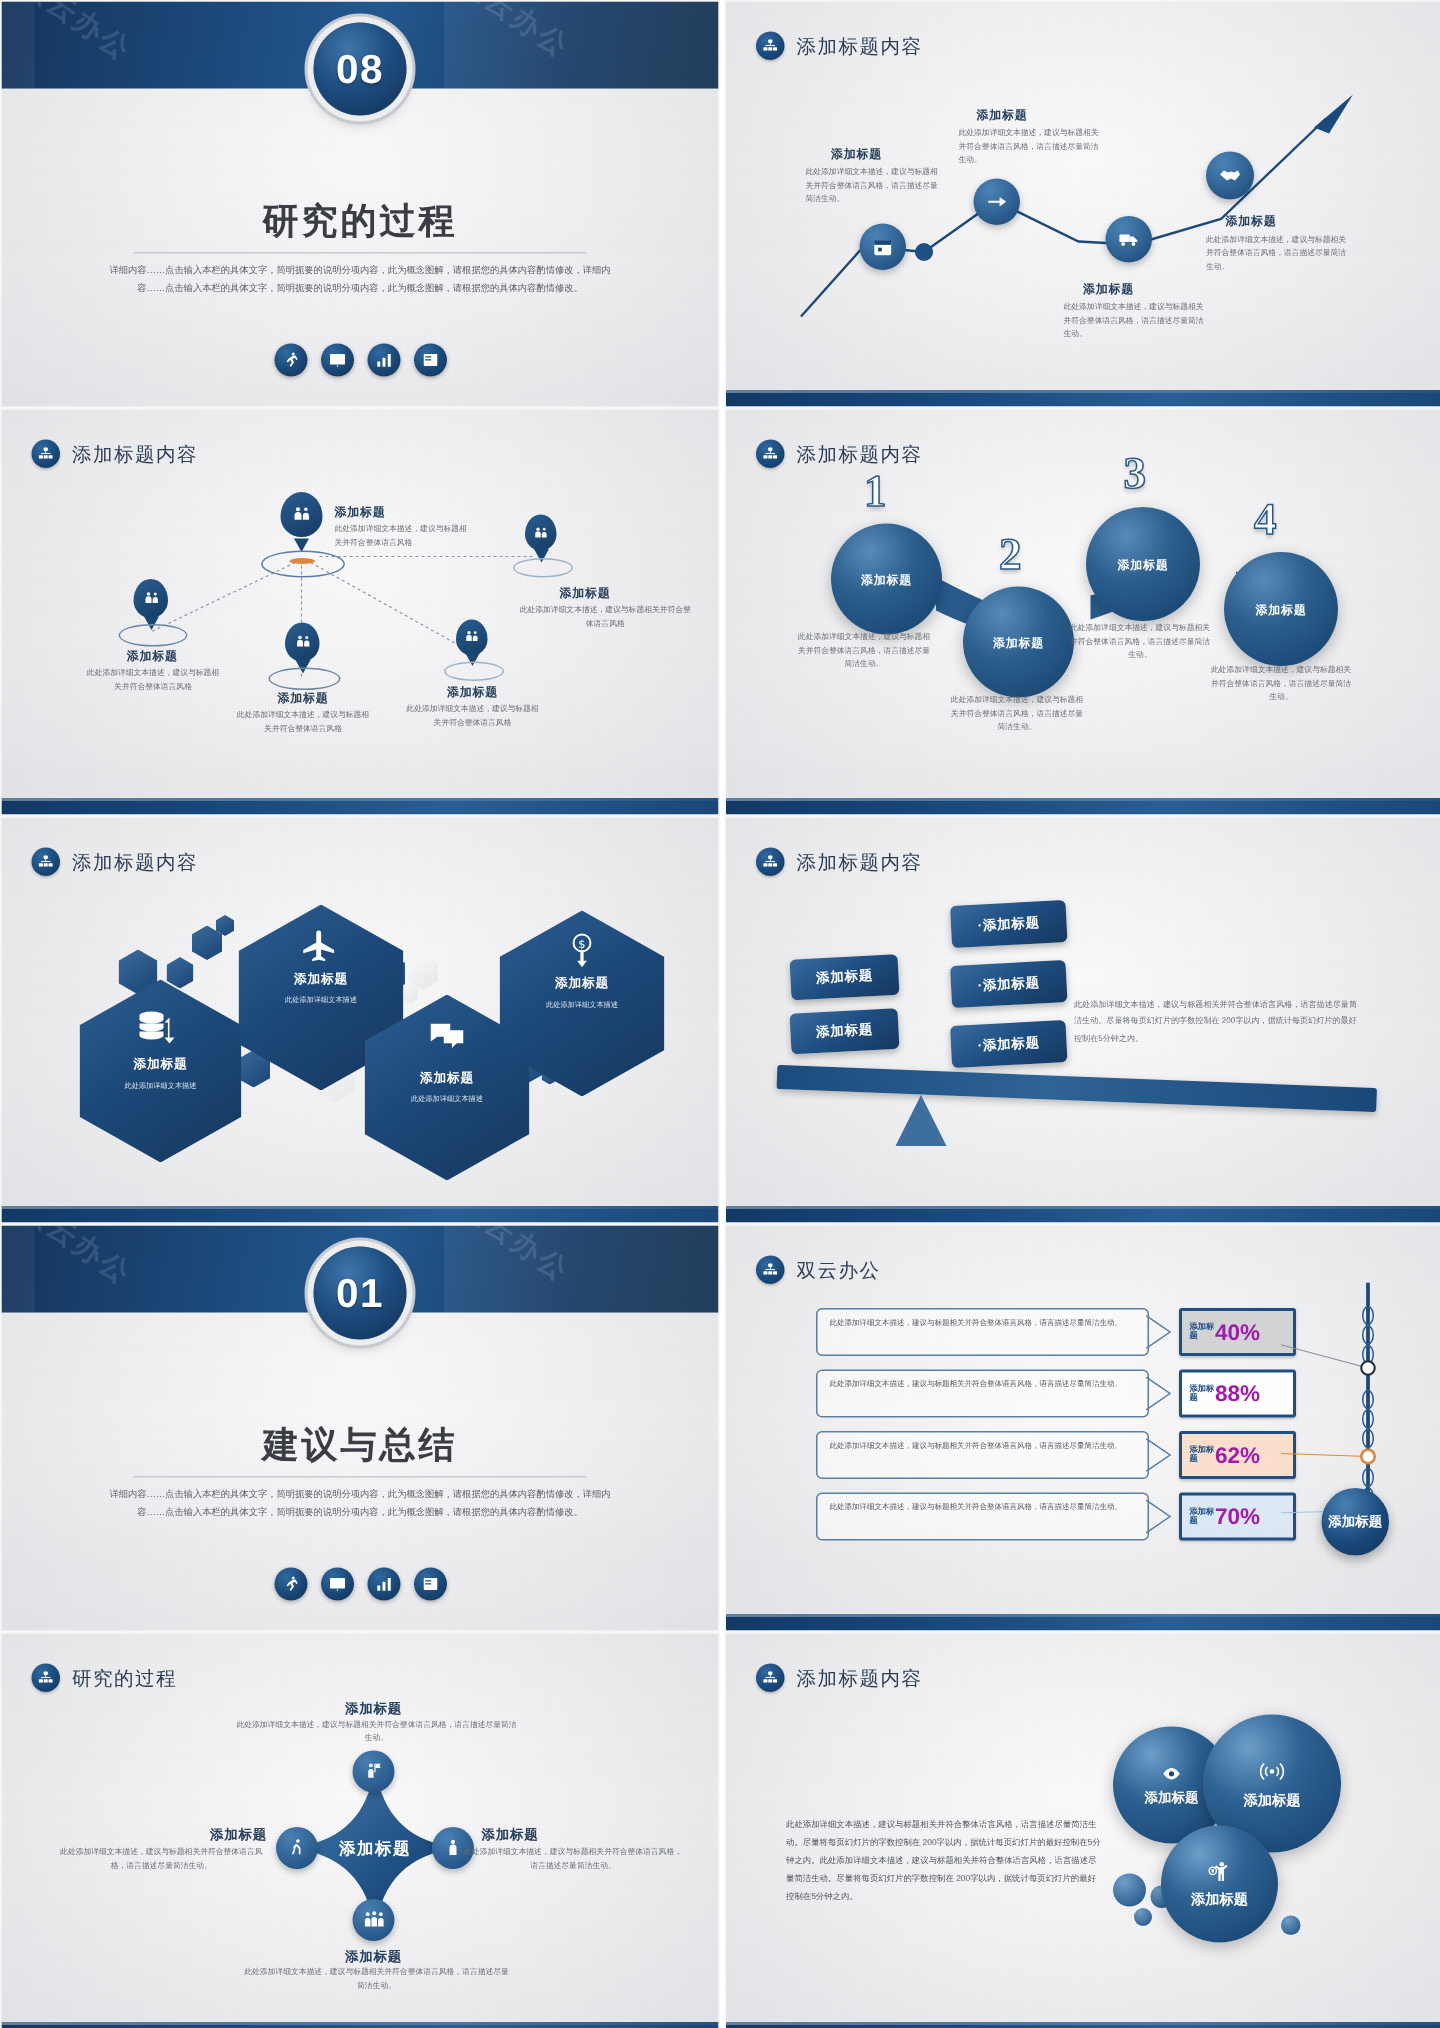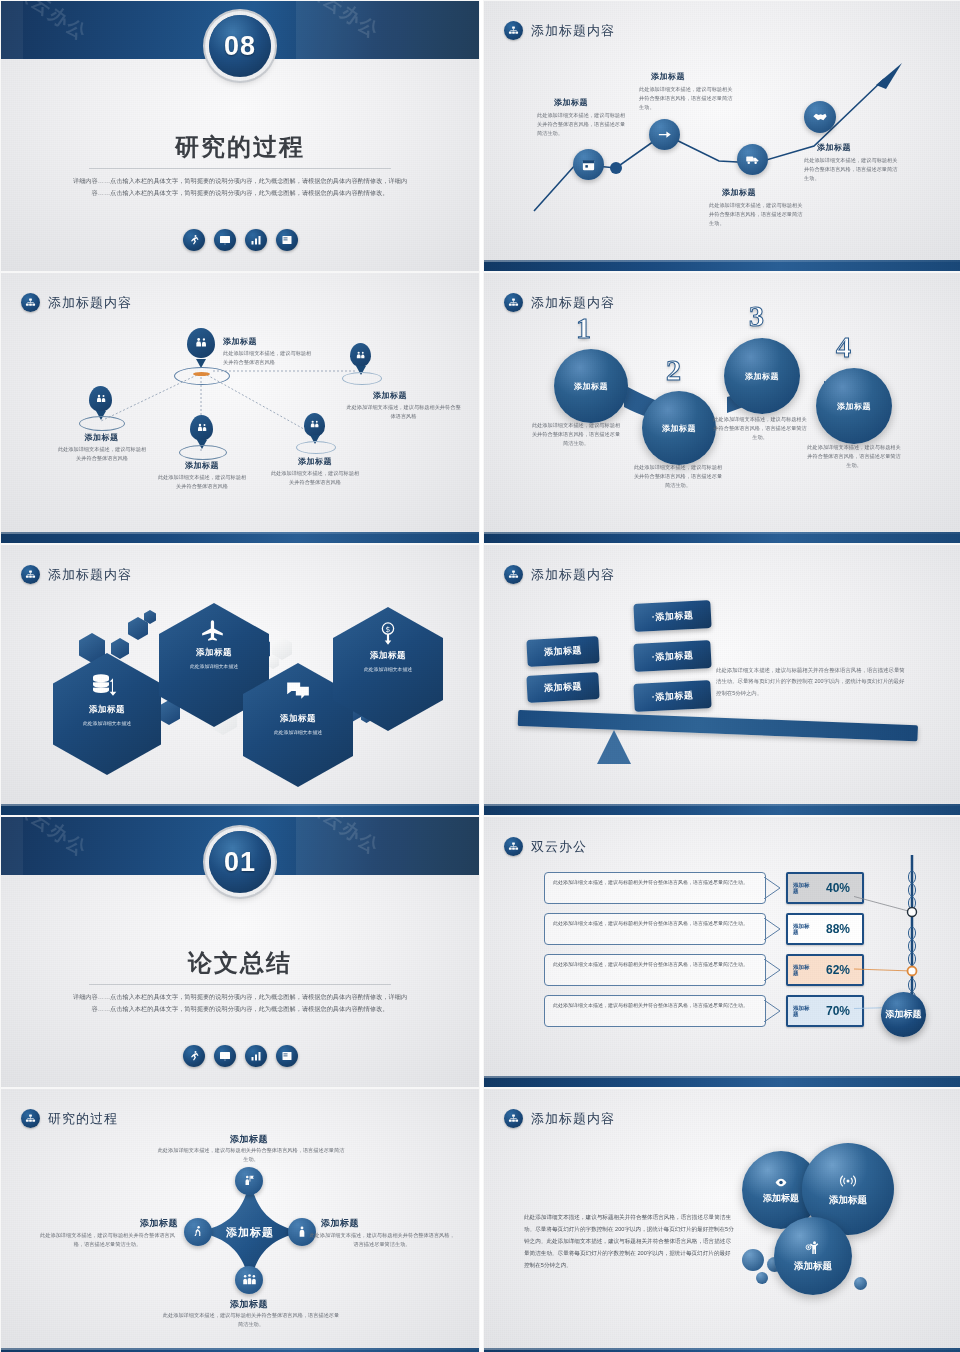--- a/index.html
+++ b/index.html
@@ -115,21 +115,21 @@
     position:absolute;box-sizing:border-box;
     border:1px solid #5b7fa6;border-radius:4px;background:rgba(255,255,255,.55);
     font-size:5px;line-height:1.9;color:#555a61;padding:5px 8px;
   }
   .pct-box{
     position:absolute;box-sizing:border-box;display:flex;align-items:center;
     border:2px solid #1e4f86;border-radius:2px;
     box-shadow:0 1px 2px rgba(0,0,0,.2);
   }
   .pct-box .lab{font-size:5.5px;color:#1e4f86;line-height:1.15;width:17px;font-weight:bold;margin-left:5px;}
-  .pct-box .val{font-size:12px;font-weight:bold;color:#0c4a6e;margin-left:16px;}
+  .pct-box .val{font-size:15px;font-weight:bold;color:#a21caf;margin-left:0;}
 
   
   .hex{
     position:absolute;
     clip-path:polygon(50% 0%,100% 25%,100% 75%,50% 100%,0% 75%,0% 25%);
     background:linear-gradient(145deg,#2d5f93 0%,#1d4a7b 45%,#16395f 100%);
     box-shadow:0 3px 8px rgba(0,0,0,.22);
   }
   .hex.small{background:linear-gradient(145deg,#3a6d9f,#1b4576);}
   .hex.white{background:linear-gradient(145deg,#fdfdfd,#e6e8ea);}
@@ -570,21 +570,21 @@
   <div class="slide">
     <div class="hero-band">
       <div class="band-seg s1"></div>
       <div class="band-seg s2"></div>
       <div class="wm a">双云办公</div>
       <div class="wm b">双云办公</div>
     </div>
     <div class="badge-circle">
       <span class="num">01</span>
     </div>
-    <div class="hero-title">论文总结</div>
+    <div class="hero-title">建议与总结</div>
     <div class="hero-rule"></div>
     <div class="hero-body">详细内容……点击输入本栏的具体文字，简明扼要的说明分项内容，此为概念图解，请根据您的具体内容酌情修改，详细内容……点击输入本栏的具体文字，简明扼要的说明分项内容，此为概念图解，请根据您的具体内容酌情修改。</div>
     <div class="hero-icons">
       <span class="ic">
           <svg viewBox="0 0 24 24">
             <circle cx="15" cy="4" r="2"></circle>
             <path d="M13 7l-4 3-3 4 2 1 3-3 2 3-3 5 2 1 4-6-2-4 3-2 2 3 2-1-3-5z"></path>
           </svg>
         </span>
       <span class="ic">

